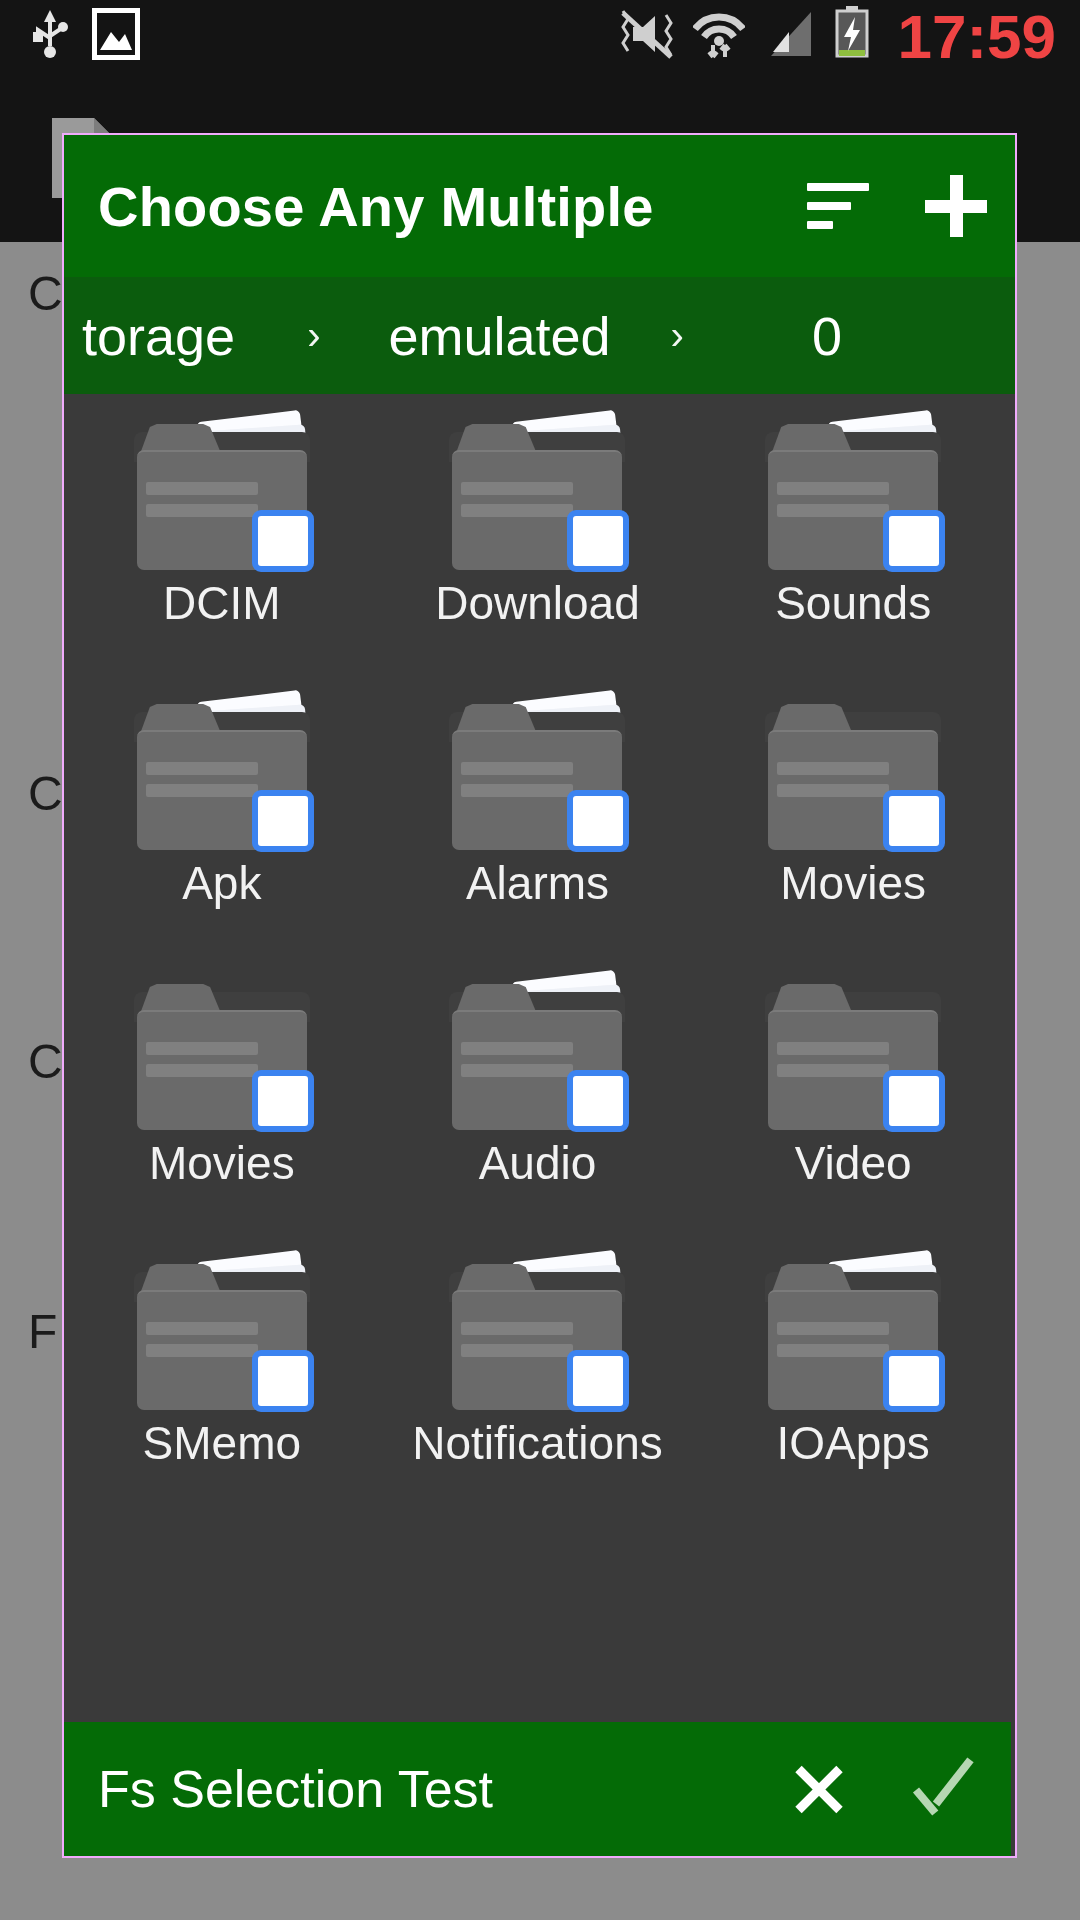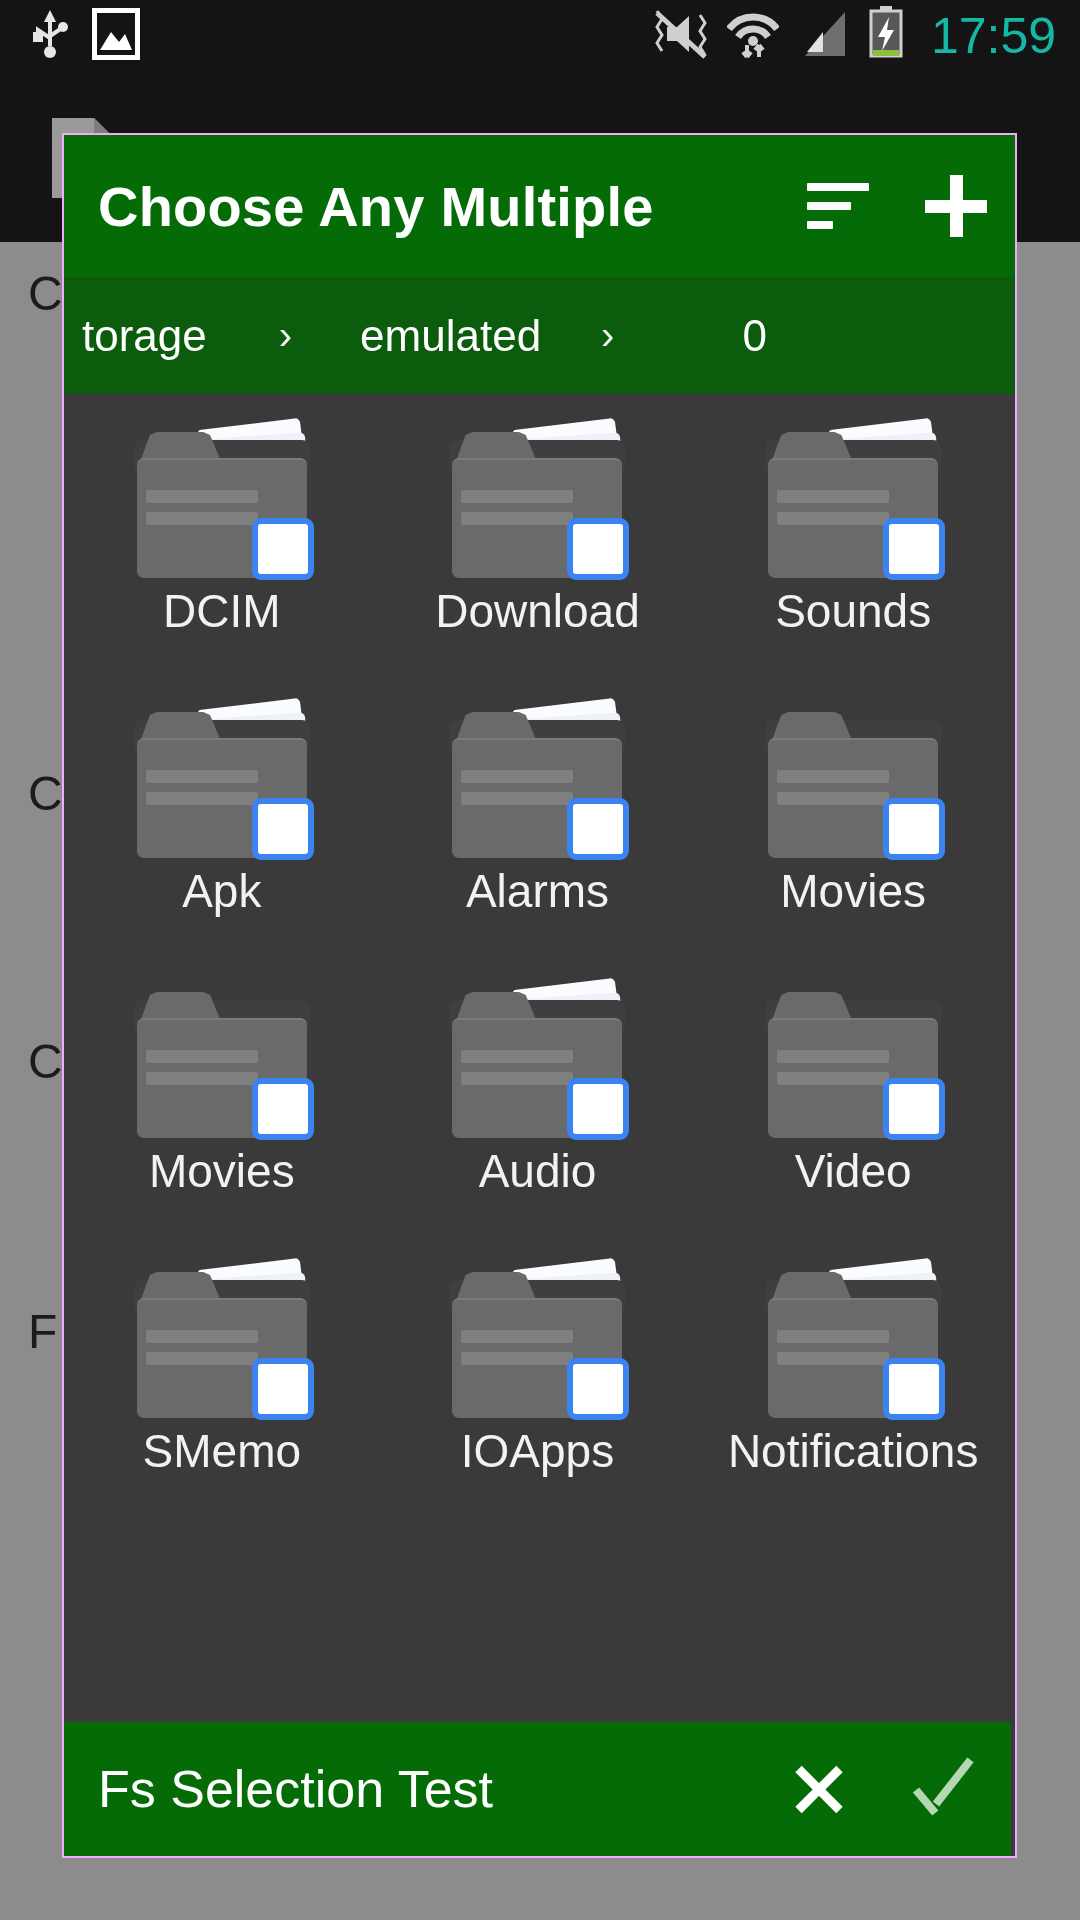--- a/index.html
+++ b/index.html
@@ -11,21 +11,21 @@
   }
   #root { position:relative; width:1080px; height:1920px; }
 
   
   .statusbar {
     position:absolute; left:0; top:0; width:1080px; height:72px;
     background:#141414; display:flex; align-items:center;
   }
   .sb-left { display:flex; align-items:center; gap:22px; margin-left:30px; }
   .sb-right { display:flex; align-items:center; gap:18px; margin-left:auto; margin-right:24px; }
-  .sb-time { color:#14b8a6; font-size:50px; letter-spacing:0px; font-weight:400; margin-left:8px; }
+  .sb-time { color:#ef4444; font-size:62px; letter-spacing:0px; font-weight:700; margin-left:8px; }
   .sb-ic { display:block; }
 
   
   .bg-appbar {
     position:absolute; left:0; top:72px; width:1080px; height:170px;
     background:#141414; display:flex; align-items:center; padding-left:48px;
   }
   .bg-appbar .fileglyph { width:72px; height:86px; position:relative; flex:none; }
   .bg-title { color:#ececec; font-size:56px; margin-left:28px; white-space:nowrap; }
 
@@ -58,32 +58,32 @@
   .plus-icon:before, .plus-icon:after {
     content:""; position:absolute; background:#ffffff;
   }
   .plus-icon:before { left:0; top:25px; width:62px; height:13px; }
   .plus-icon:after  { top:0; left:25px; height:62px; width:13px; }
 
   .breadcrumb {
     height:117px; background:#0b5c0d; display:flex; align-items:center;
     overflow:hidden; white-space:nowrap;
   }
-  .crumb { color:#ffffff; font-size:44px; flex:none; }
+  .crumb { color:#ffffff; font-size:54px; flex:none; }
   .crumb-sep { color:#ffffff; font-size:40px; flex:none; padding:0 0 0 0; opacity:.95; }
 
   
   .grid-wrap {
     position:absolute; left:0; top:259px; width:947px; height:1173px;
     background:#3a3a3a; overflow:hidden;
   }
   .grid { display:grid; grid-template-columns:repeat(3,1fr); }
   .cell {
     height:280px; display:flex; flex-direction:column; align-items:center; justify-content:flex-start;
-    padding-top:20px;
+    padding-top:12px;
   }
   .cell-label { color:#f2f2f2; font-size:46px; margin-top:6px; white-space:nowrap; }
 
   
   .folder { position:relative; width:176px; height:164px; }
   .fold-papers { position:absolute; left:62px; top:0; width:112px; height:58px; }
   .fold-papers .pg {
     position:absolute; background:#f4f6fa; border-radius:5px;
     box-shadow:0 1px 1px rgba(0,0,0,.25);
   }
@@ -389,36 +389,36 @@
                 <div class="pg pg1"></div>
                 <div class="pg pg2"></div>
               </div>
               <div class="fold-back"></div>
               <div class="fold-tab"></div>
               <div class="fold-body"></div>
               <div class="fold-line l1"></div>
               <div class="fold-line l2"></div>
               <div class="check-box"></div>
             </div>
+            <div class="cell-label">Notifications</div>
+          </div>
+          <div class="cell">
+            <div class="folder">
+              <div class="fold-papers">
+                <div class="pg pg1"></div>
+                <div class="pg pg2"></div>
+              </div>
+              <div class="fold-back"></div>
+              <div class="fold-tab"></div>
+              <div class="fold-body"></div>
+              <div class="fold-line l1"></div>
+              <div class="fold-line l2"></div>
+              <div class="check-box"></div>
+            </div>
             <div class="cell-label">IOApps</div>
-          </div>
-          <div class="cell">
-            <div class="folder">
-              <div class="fold-papers">
-                <div class="pg pg1"></div>
-                <div class="pg pg2"></div>
-              </div>
-              <div class="fold-back"></div>
-              <div class="fold-tab"></div>
-              <div class="fold-body"></div>
-              <div class="fold-line l1"></div>
-              <div class="fold-line l2"></div>
-              <div class="check-box"></div>
-            </div>
-            <div class="cell-label">Notifications</div>
           </div>
         </div>
     </div>
 
     <div class="dlg-footer">
       <span class="footer-title">Fs Selection Test</span>
       <div class="footer-actions">
         <div class="foot-btn">
           <span class="x-icon"></span>
         </div>

